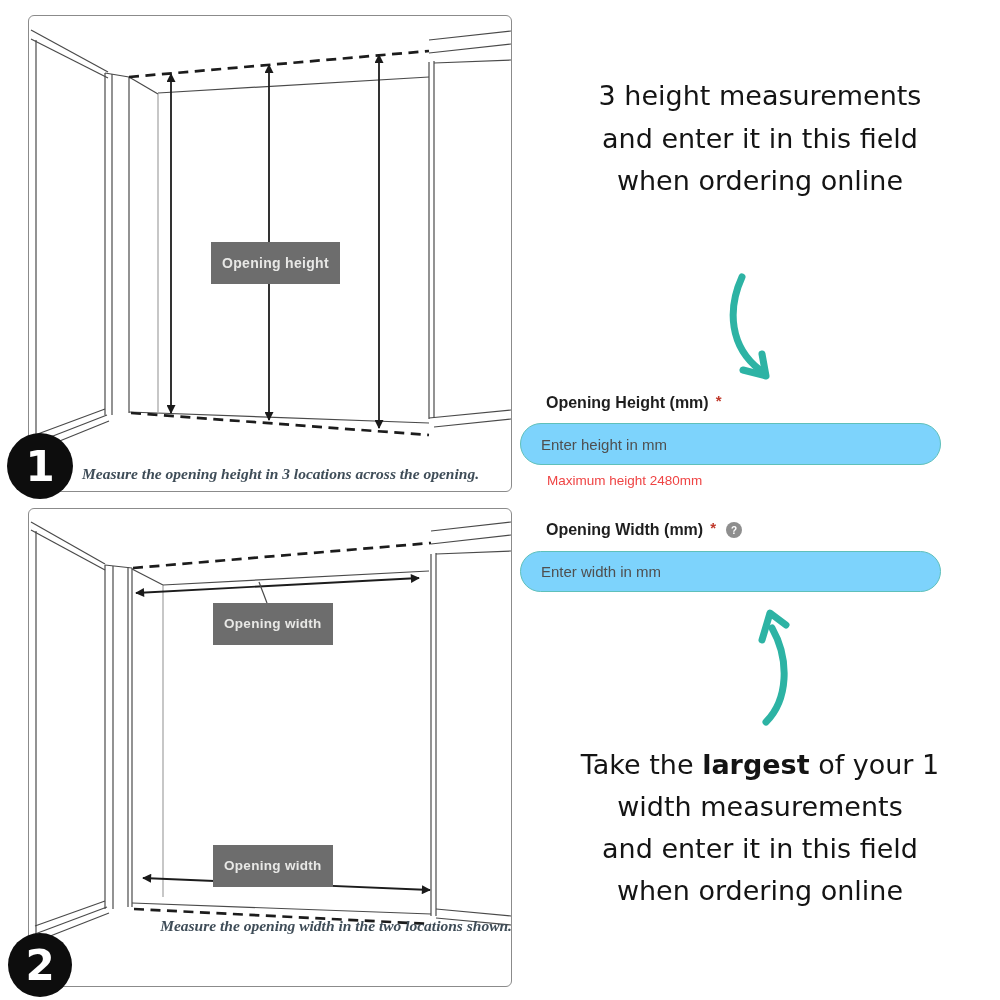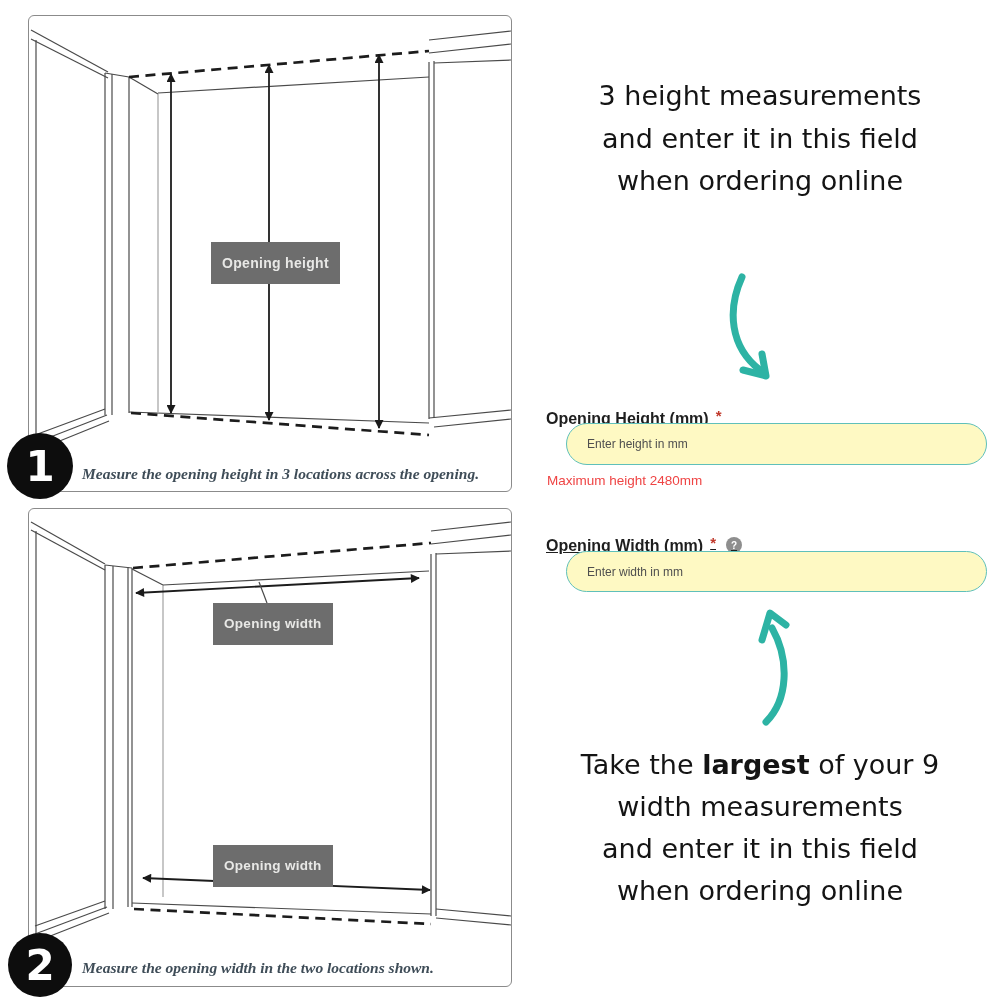--- a/index.html
+++ b/index.html
@@ -19,43 +19,43 @@
   .step-circle{position:absolute;background:#0d0d0d;border-radius:50%;
     display:flex;align-items:center;justify-content:center;color:#fff;
     font-family:"DejaVu Sans",sans-serif;font-weight:bold;font-size:42px;z-index:5;}
   #step1{left:7px;top:433px;width:66px;height:66px;}
   #step2{left:8px;top:933px;width:64px;height:64px;}
 
   .caption{position:absolute;left:82px;width:430px;
     font-family:"Liberation Serif",serif;font-style:italic;font-weight:600;
     font-size:15.5px;color:#3f4d58;white-space:nowrap;}
   #caption1{top:465px;}
-  #caption2{top:959px;}
+  #caption2{top:917px;text-align:right;}
 
   
   .instr{position:absolute;left:535px;width:450px;text-align:center;
     font-family:"DejaVu Sans",sans-serif;font-size:27px;line-height:42.5px;color:#141414;}
   #instr-top{top:75px;}
   #instr-bottom{top:744px;line-height:42px;}
   .instr b{font-weight:700;}
 
   .teal-arrow{position:absolute;}
 
   .field-label{position:absolute;left:546px;font-size:16px;font-weight:bold;color:#1e1e1e;
-    display:flex;align-items:flex-start;gap:7px;margin-top:16px;}
+    display:flex;align-items:center;gap:7px;}
   #height-label{top:394px;}
-  #width-label{top:521px;text-decoration:underline;}
+  #width-label{top:521px;}
   .req{color:#c0392b;font-size:15px;font-weight:bold;position:relative;top:-3px;}
   .help-icon{width:16px;height:16px;border-radius:50%;background:#8e8e8e;color:#fff;
     font-size:10px;font-weight:bold;display:inline-flex;align-items:center;justify-content:center;
     margin-left:3px;}
 
-  .pill-input{position:absolute;left:566px;width:421px;height:42px;box-sizing:border-box;
+  .pill-input{position:absolute;left:520px;width:421px;height:42px;box-sizing:border-box;
     border:1.6px solid #5fc0ba;border-radius:22px;padding:0 20px;outline:none;
-    font-family:"Liberation Sans",sans-serif;font-size:12px;color:#333;background:#fef9c3;}
+    font-family:"Liberation Sans",sans-serif;font-size:15px;color:#333;background:#7dd3fc;}
   .pill-input::placeholder{color:#4f4f4f;opacity:1;}
   #height-input{top:423px;}
   #width-input{top:551px;height:41px;}
 
   .helper{position:absolute;left:547px;top:473px;font-size:13.5px;color:#ef4444;}
 
   
   .ln{stroke:#4a4a4a;stroke-width:1.2;fill:none;}
   .lt{stroke:#8f8f8f;stroke-width:1;fill:none;}
   .dash{stroke:#1c1c1c;stroke-width:2.7;stroke-dasharray:10 6.5;fill:none;}
@@ -188,19 +188,19 @@
     <span class="help-icon">?</span>
   </div>
   <input class="pill-input" id="width-input" type="text" placeholder="Enter width in mm" style="">
 
   <svg class="teal-arrow" style="left:740px;top:596px;" width="64" height="136" viewBox="0 0 64 136">
     <path class="teal" d="M26,126 C48,104 50,64 32,32"></path>
     <path class="teal" d="M22,44 L30,17 L46,29"></path>
   </svg>
 
   <div class="instr" id="instr-bottom">
-    <div><span>Take the </span><b>largest</b><span> of your 9</span></div>
+    <div><span>Take the </span><b>largest</b><span> of your 1</span></div>
     <div>width measurements</div>
     <div>and enter it in this field</div>
     <div>when ordering online</div>
   </div>
 
 </div>
 
 </body></html>

